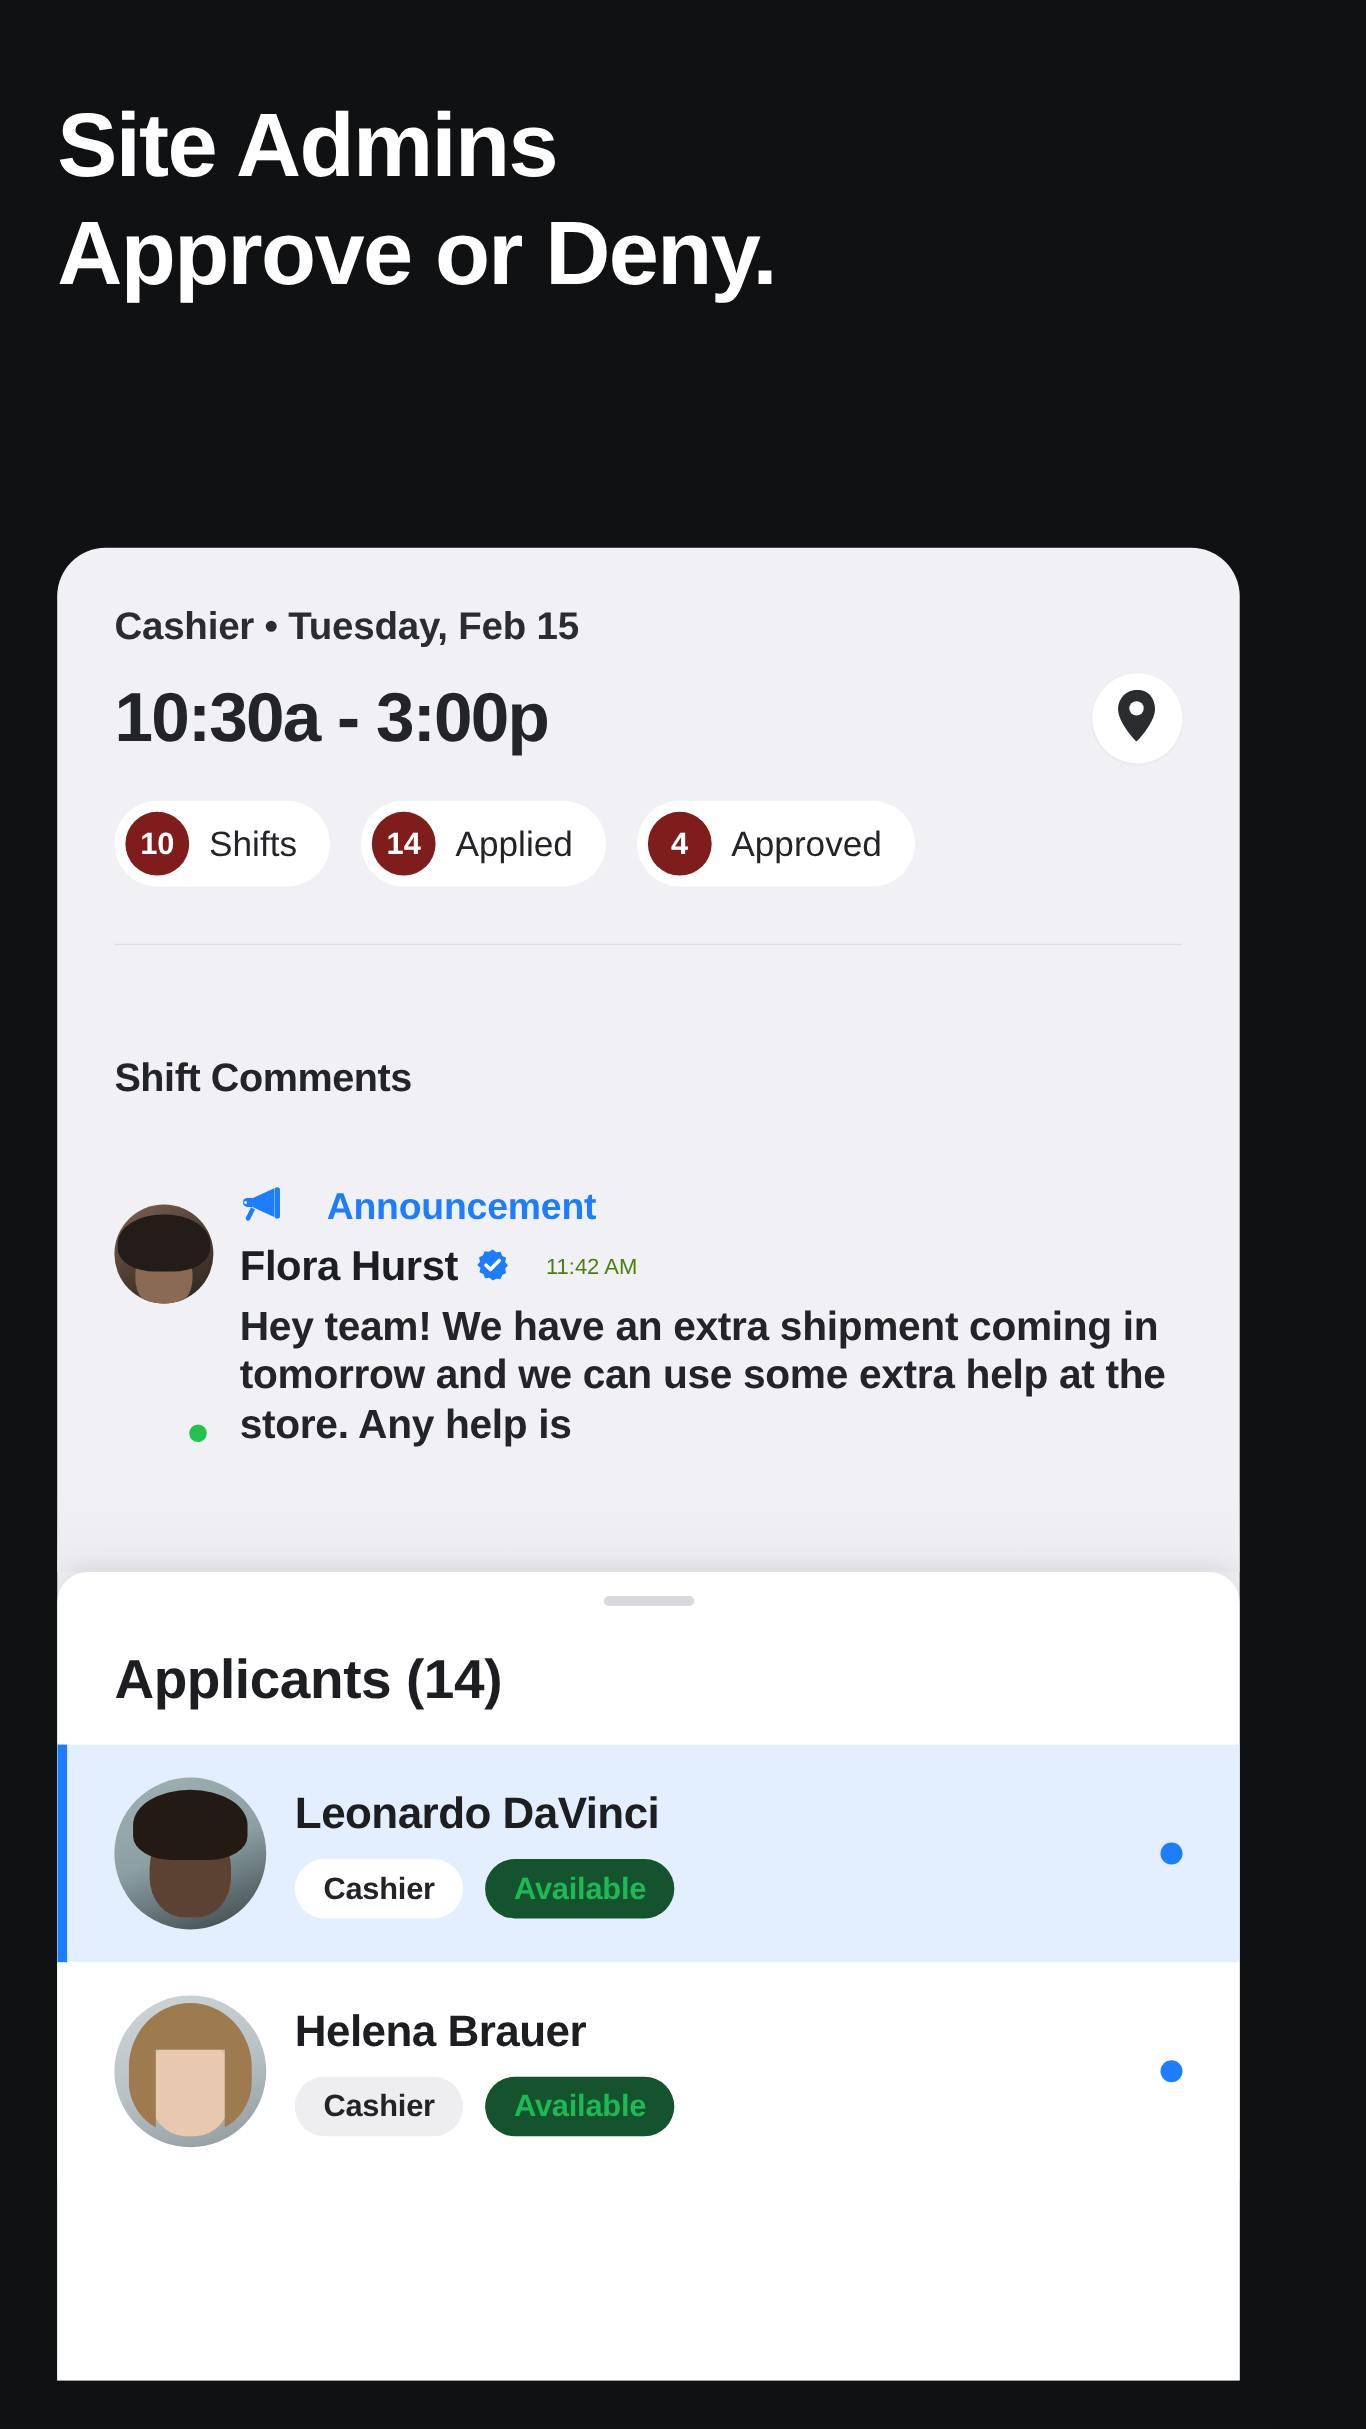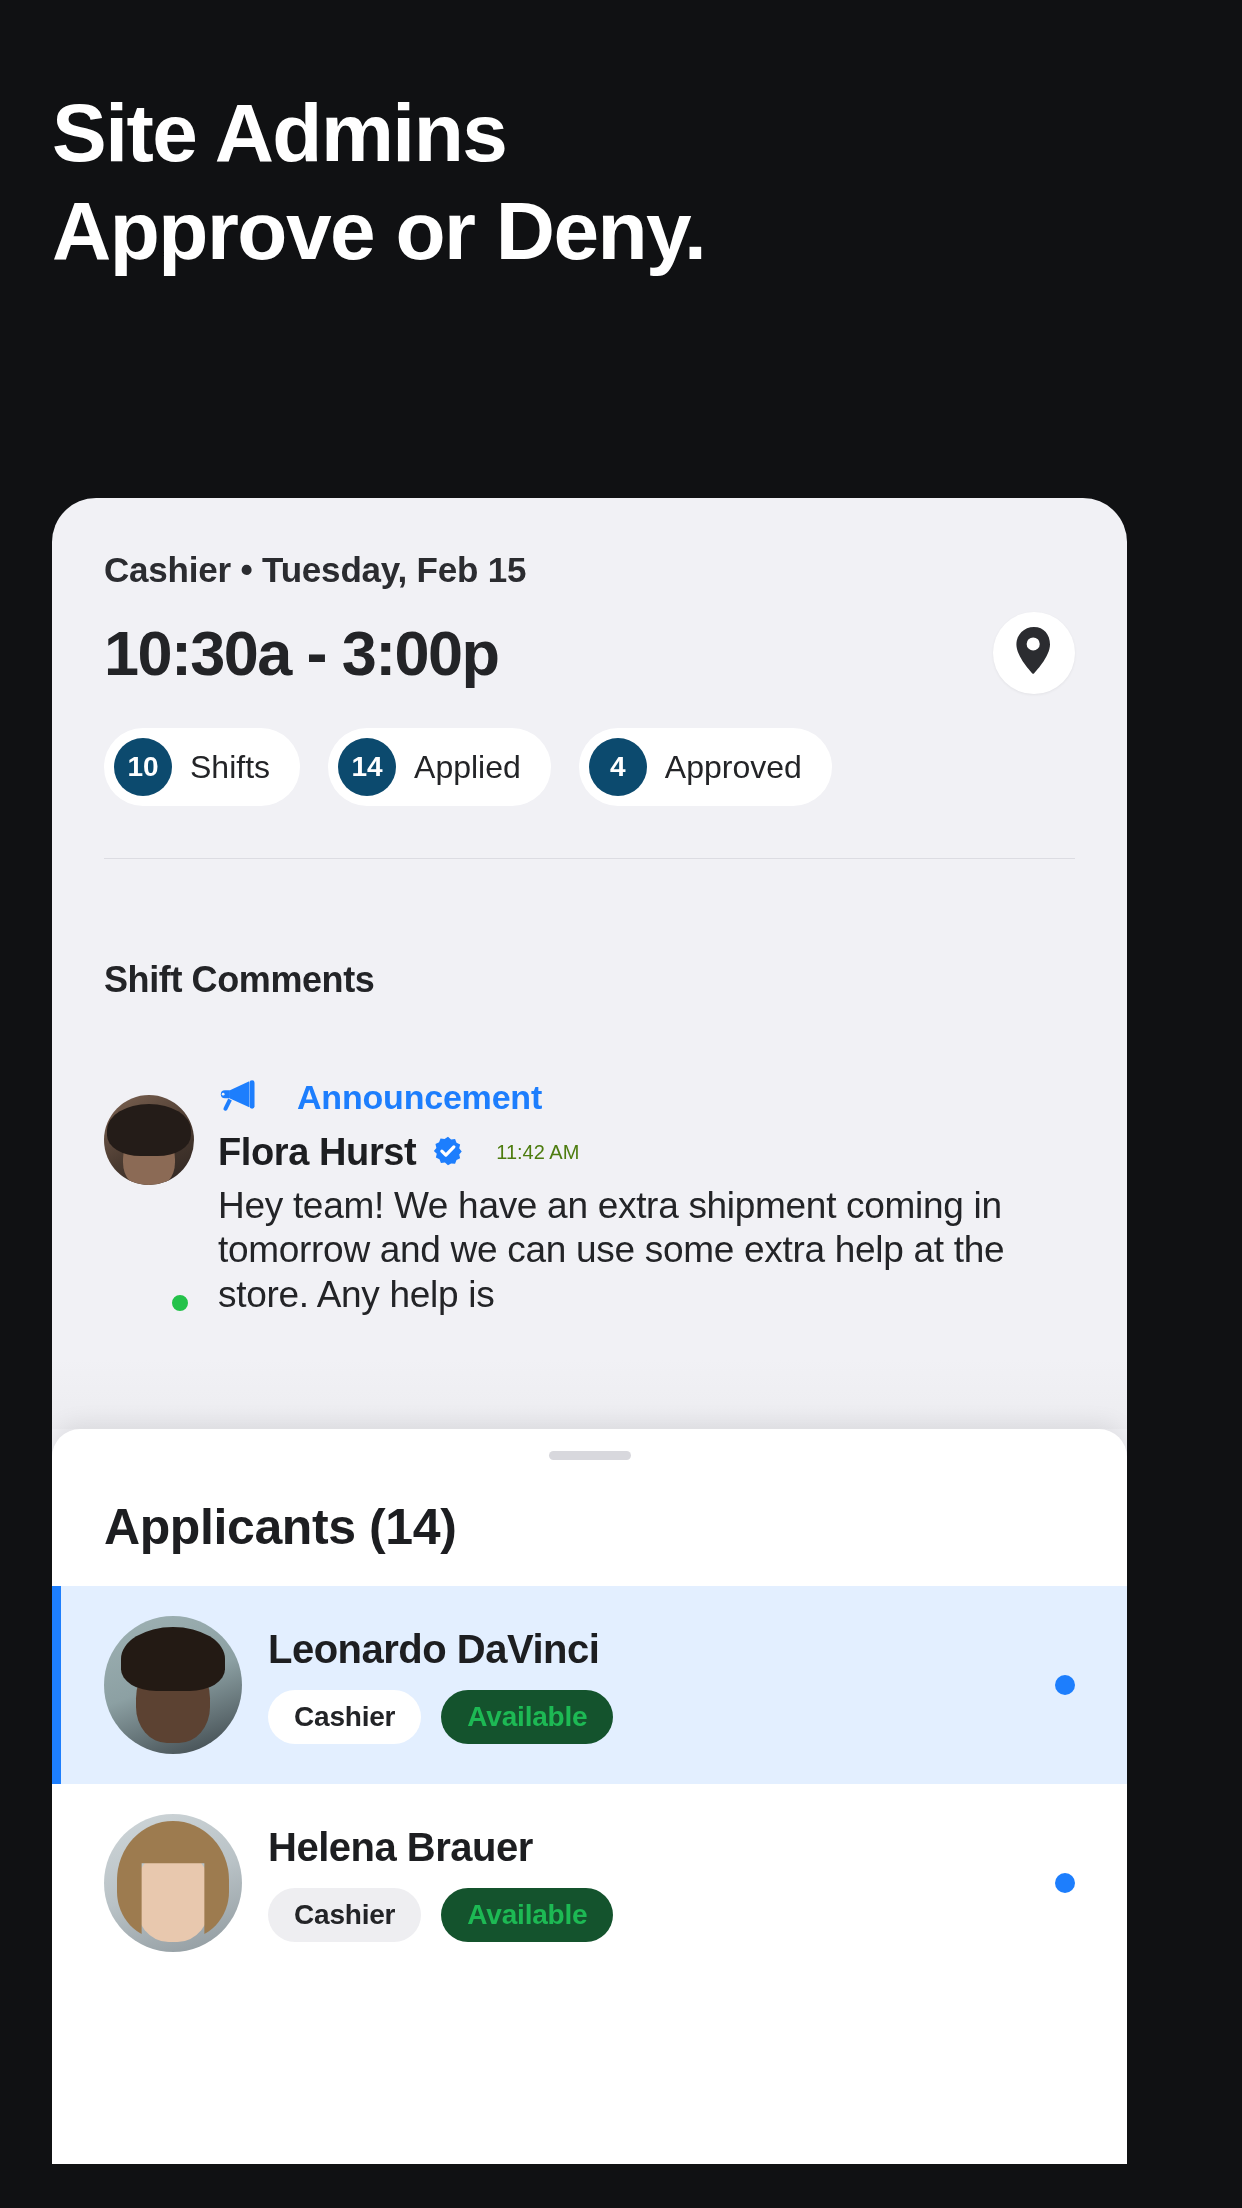--- a/index.html
+++ b/index.html
@@ -54,21 +54,21 @@
   }
 
   .pills-row { display:flex; gap:28px; margin-top:34px; }
   .stat-pill {
     display:flex; align-items:center; gap:18px;
     background:#ffffff; border-radius:40px;
     padding:10px 30px 10px 10px;
   }
   .stat-badge {
     width:58px; height:58px; border-radius:50%;
-    background:#0c4a6e; color:#ffffff;
+    background:#7f1d1d; color:#ffffff;
     display:flex; align-items:center; justify-content:center;
     font-size:28px; font-weight:700;
   }
   .stat-label { font-size:32px; color:#232427; font-weight:400; }
 
   .divider {
     height:1px; background:#dcdce2;
     margin:52px 52px 0 52px;
   }
 
@@ -104,20 +104,21 @@
   .comment-body { flex:1 1 auto; min-width:0; }
   .ann-row { display:flex; align-items:center; gap:35px;margin-top:35px; }
   .ann-label { font-size:34px; font-weight:600; color:#1d7efd; letter-spacing:-0.2px; }
   .author-row { display:flex; align-items:center; gap:16px; margin-top:14px; }
   .author-name { font-size:38px; font-weight:700; color:#1d1e21; letter-spacing:-0.4px; }
   .ts { font-size:20px; color:#4d7c0f; font-weight:400;margin-left:16px; }
   .comment-text {
     margin-top:10px;
     font-size:37px; line-height:1.20; color:#232427;
     letter-spacing:-0.3px;
+    font-weight:bold;
   }
 
   
   .comment-fade {
     position:absolute; left:0; right:0; bottom:735px; height:70px;
     background:linear-gradient(to bottom, rgba(241,241,245,0), rgba(236,236,240,0.95));
     pointer-events:none;
   }
 
   

